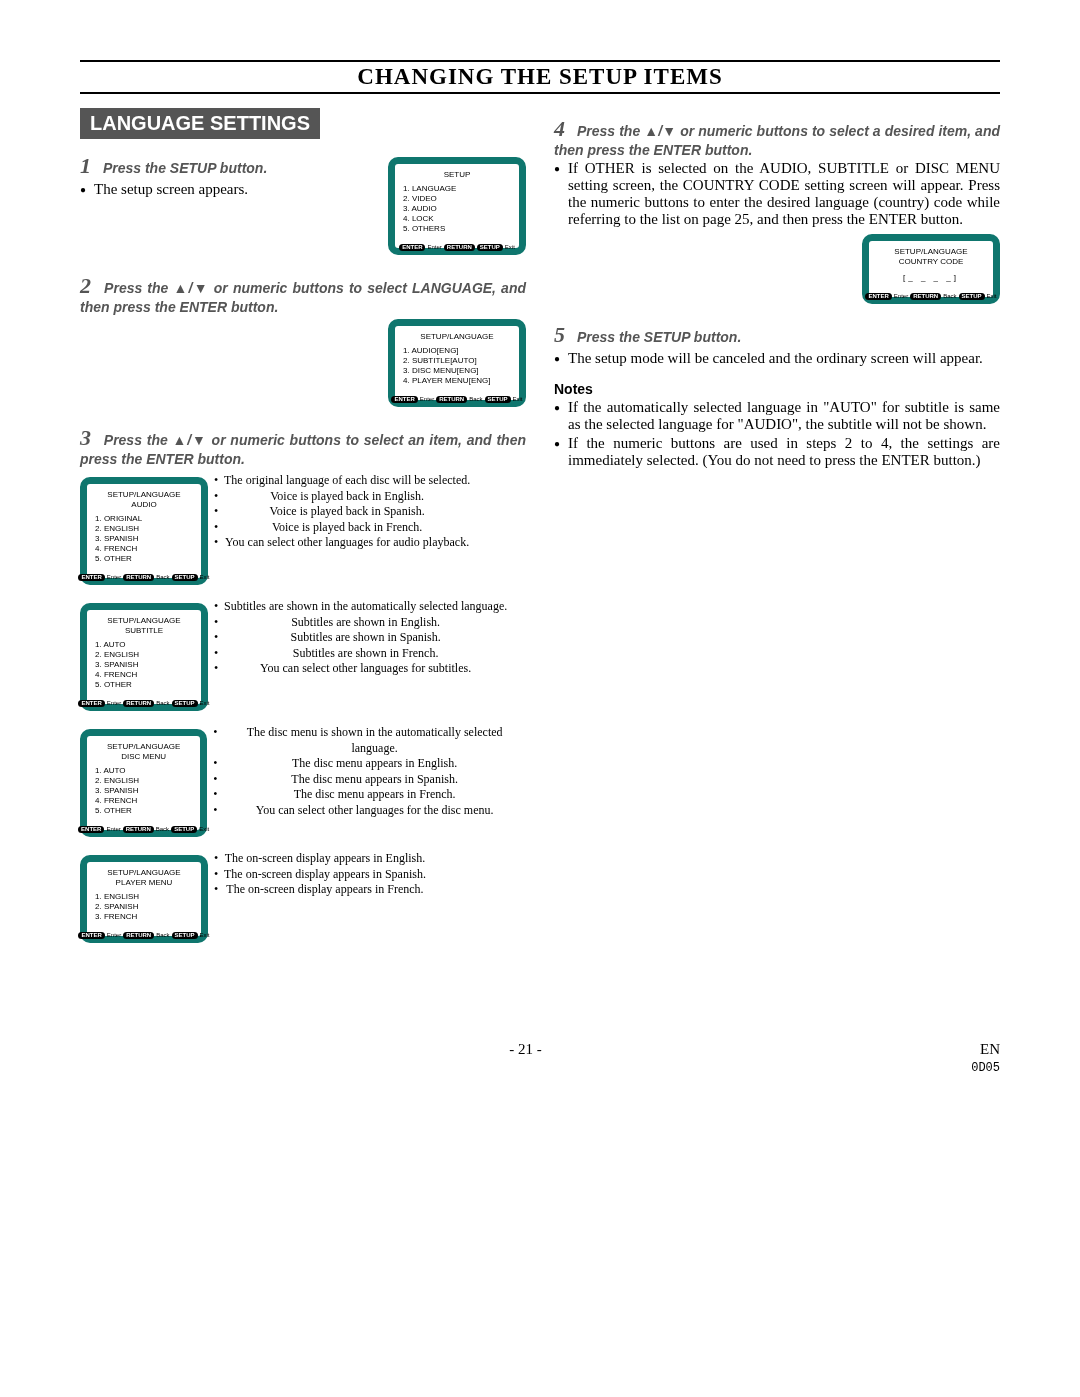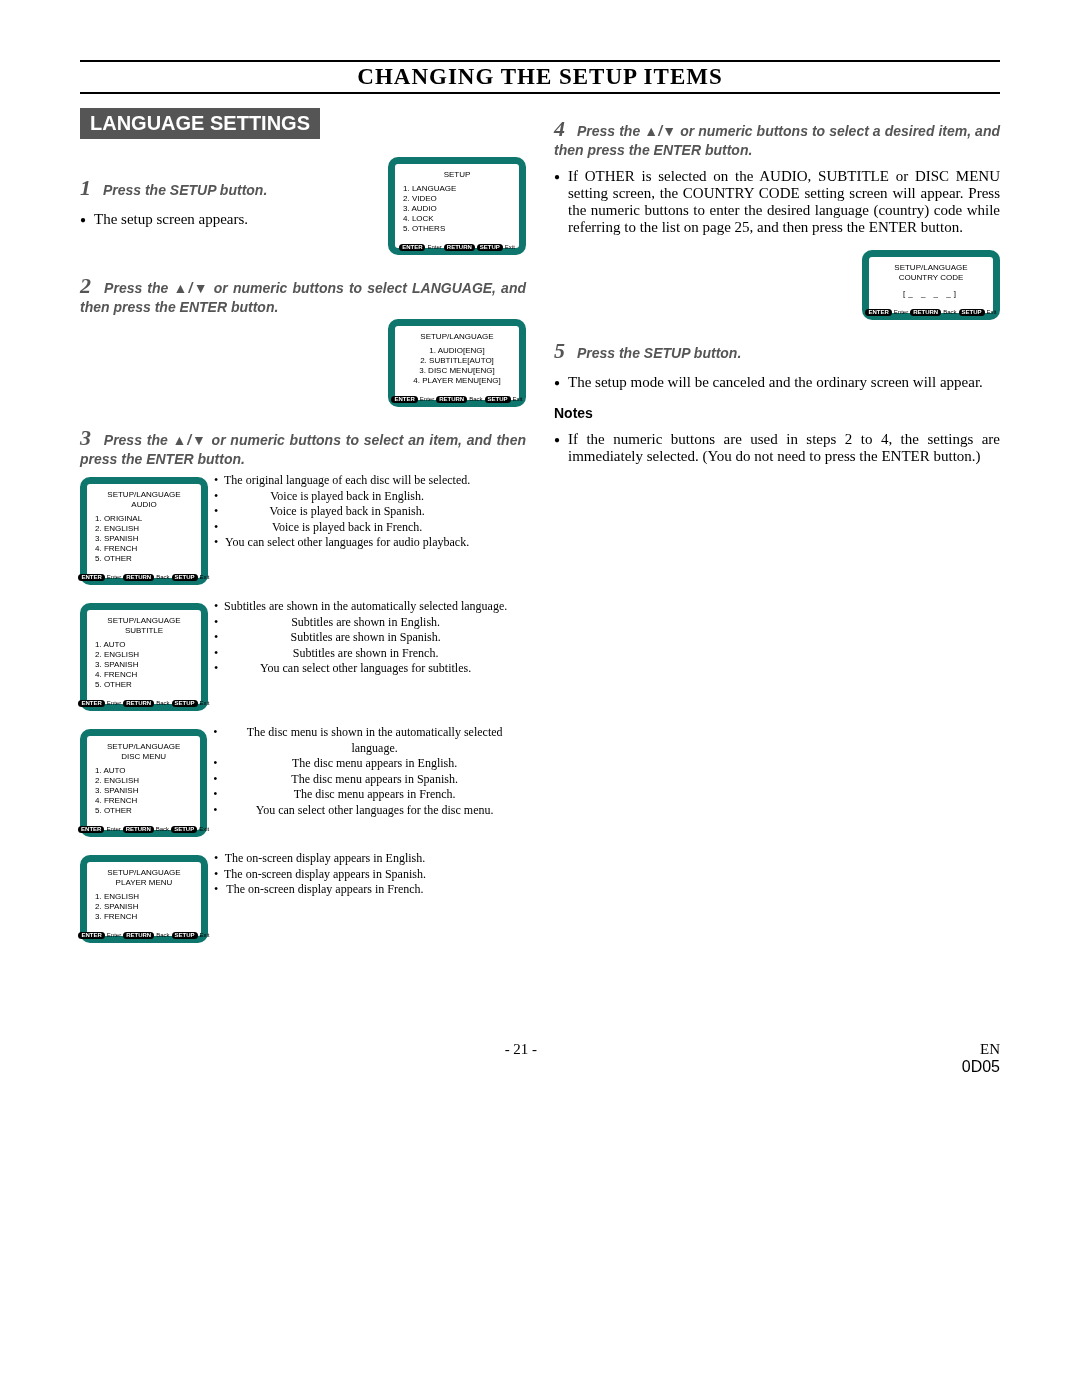--- a/index.html
+++ b/index.html
@@ -65,21 +65,21 @@
     text-align: justify;
   }
   ul.body-list {
     list-style: none;
     padding: 0;
     margin: 0;
   }
   ul.body-list > li {
     position: relative;
     padding-left: 14px;
-    margin: 10px 0;
+    margin: 2px 0;
     text-align: justify;
   }
   ul.body-list > li::before {
     content: "●";
     position: absolute;
     left: 0;
     top: 0;
     font-size: 10px;
     line-height: 18px;
   }
@@ -97,41 +97,41 @@
     font-family: Arial, Helvetica, sans-serif;
     font-size: 8px;
     line-height: 1.25;
     padding: 6px 8px 14px 8px;
     width: 108px;
     position: relative;
     margin: 4px 0 4px 0;
   }
   .osd .osd-title { text-align: center; }
   .osd .osd-list { margin-top: 4px; }
-  .osd .osd-row { display:flex; justify-content:center; }
+  .osd .osd-row { display:flex; justify-content:flex-start; }
   .osd .osd-input {
     display:block; text-align:center; letter-spacing:3px;
     margin-top:6px;
   }
   .osd-footer {
     position: absolute;
     left: 4px; right: 4px; bottom: -3px;
     font-size: 6px;
     display: flex;
     gap: 2px;
     justify-content: center;
     white-space: nowrap;
   }
   .pill {
     background:#000; color:#fff; border-radius:6px; padding:0 3px;
     font-weight:bold;
   }
 
   .step-with-osd {
-    display:flex; align-items:center; gap:10px;
+    display:flex; align-items:flex-start; gap:10px;
   }
   .step-with-osd .txt { flex:1; }
   .osd-right { flex:none; }
 
   
   .subscreen {
     display:flex; align-items:flex-start; gap:6px;
     margin: 6px 0 10px 0;
   }
   .desc-list {
@@ -148,21 +148,21 @@
   .desc-list li::before {
     content:"•"; position:absolute; left:0; top:0;
   }
 
   .footerbar {
     display:flex; justify-content:space-between;
     margin-top: 80px;
     font-size:15px;
   }
   .footerbar .right { text-align:right; font-size:15px; }
-  .footcode { font-size:16px; font-family:Liberation Sans, sans-serif; color:#000; }
+  .footcode { font-size:12px; font-family:Liberation Mono, monospace; color:#000; }
 </style>
 </head>
 <body>
 
 <div class="page-title">CHANGING THE SETUP ITEMS</div>
 
 <div class="columns">
 
   <div class="col">
 
@@ -399,20 +399,21 @@
         <span class="step-num">5</span>
         <span>Press the SETUP button.</span>
       </div>
       <ul class="body-list step-body">
         <li>The setup mode will be canceled and the ordinary screen will appear.</li>
       </ul>
     </div>
 
     <div class="notes-head">Notes</div>
     <ul class="body-list step-body">
+      <li>If the automatically selected language in "AUTO" for subtitle is same as the selected language for "AUDIO", the subtitle will not be shown.</li>
       <li>If the numeric buttons are used in steps 2 to 4, the settings are immediately selected. (You do not need to press the ENTER button.)</li>
     </ul>
 
   </div>
 </div>
 
 <div class="footerbar">
   <span></span>
   <span>- 21 -</span>
   <span class="right">

